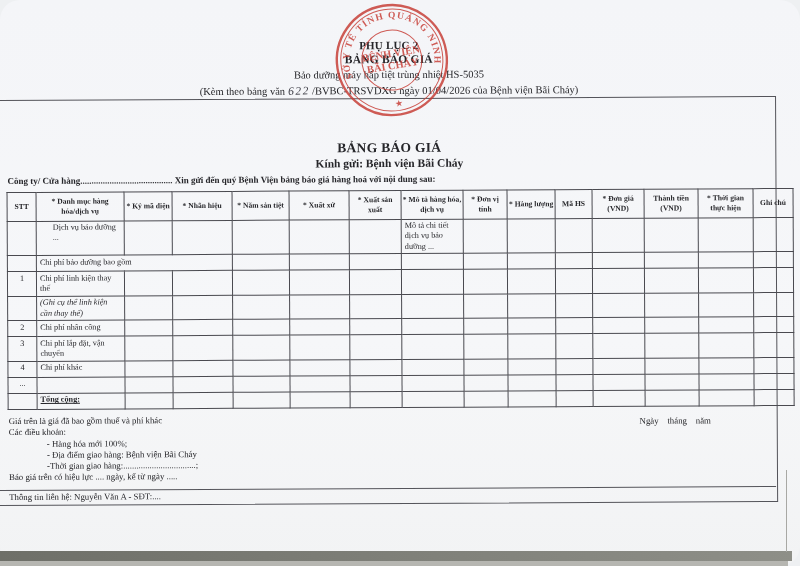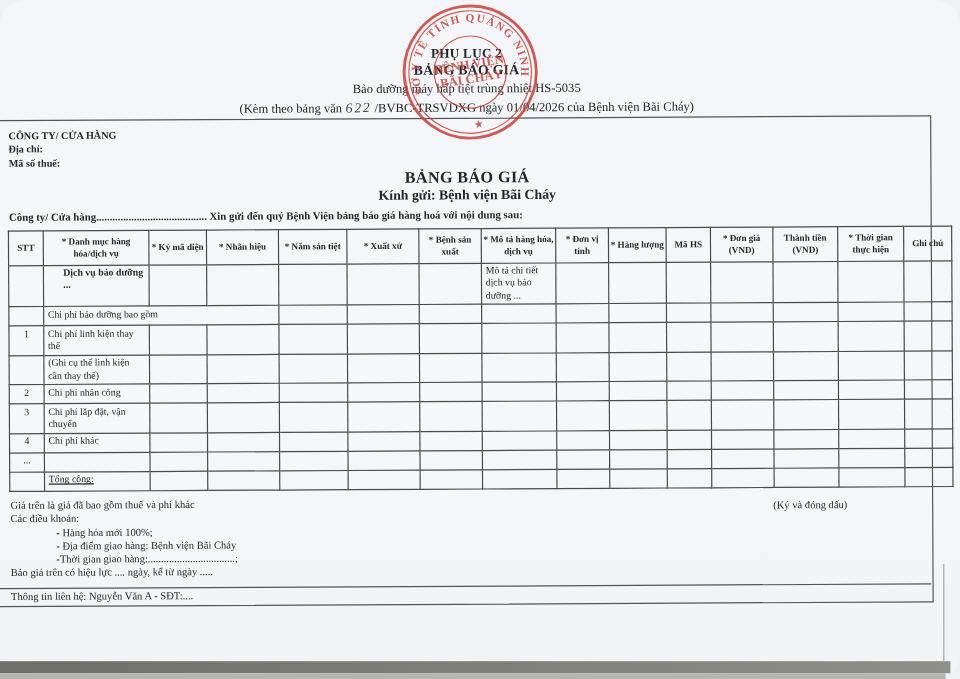--- a/index.html
+++ b/index.html
@@ -36,23 +36,23 @@
   .main-title{position:absolute;left:0;top:140px;width:780px;text-align:center;font-weight:bold;font-size:13.5px;letter-spacing:.3px;}
   .kinh-gui{position:absolute;left:0;top:157px;width:780px;text-align:center;font-weight:bold;font-size:11.5px;}
   .intro-line{position:absolute;left:8px;top:174px;width:760px;font-weight:bold;font-size:9px;}
   
   table.quote{position:absolute;left:7px;top:190px;width:756px;border-collapse:collapse;table-layout:fixed;}
   table.quote th,table.quote td{border:1px solid #4a4a50;overflow:hidden;}
   table.quote th{font-size:7.6px;font-weight:bold;text-align:center;padding:4px 1px;line-height:1.3;vertical-align:middle;}
   table.quote td{font-size:8.2px;padding:1.5px 3px;height:12px;vertical-align:top;line-height:1.25;}
   td.stt{text-align:center;}
   td.name{white-space:pre-line;}
-  tr.bold td.name{font-weight:bold;padding-left:16px;}
-  tr.italic td.name{}
-  tr.total td.name{font-weight:normal;text-decoration:underline;}
+  tr.bold td.name{font-weight:normal;padding-left:16px;}
+  tr.italic td.name{font-style:italic;}
+  tr.total td.name{font-weight:bold;text-decoration:underline;}
   td.desc{font-size:7.8px;}
   
   .terms{position:absolute;left:8px;top:414px;font-size:8.8px;line-height:1.28;}
   .terms .indent{margin-left:38px;}
   
   .signature{position:absolute;left:572px;top:416px;width:205px;text-align:center;font-size:8.8px;line-height:1.45;}
   
   .contact{position:absolute;left:8px;top:490px;font-size:8.8px;}
   
   .scan-band{position:absolute;left:0;top:551px;width:792px;height:10px;background:linear-gradient(90deg,#6e6f68,#80817a 55%,#8e8f88);}
@@ -85,25 +85,20 @@
         </text>
         <text x="59" y="56" text-anchor="middle" font-family="Liberation Serif, DejaVu Serif, serif" font-size="10.5" font-weight="bold" fill="#c63a32" id="stamp-center-1">BỆNH VIỆN</text>
         <text x="59" y="68" text-anchor="middle" font-family="Liberation Serif, DejaVu Serif, serif" font-size="10.5" font-weight="bold" fill="#c63a32" id="stamp-center-2">BÃI CHÁY</text>
         <text x="59" y="106" text-anchor="middle" font-size="9" fill="#c63a32" id="stamp-star">★</text>
       </svg>
     </div>
 
     <div class="outer-rect"></div>
     <div class="inner-rule"></div>
 
-    <div class="company">
-      <div>CÔNG TY/ CỬA HÀNG</div>
-      <div>Địa chỉ:</div>
-      <div>Mã số thuế:</div>
-    </div>
 
     <div class="main-title">BẢNG BÁO GIÁ</div>
     <div class="kinh-gui">Kính gửi: Bệnh viện Bãi Cháy</div>
     <div class="intro-line">Công ty/ Cửa hàng......................................... Xin gửi đến quý Bệnh Viện bảng báo giá hàng hoá với nội dung sau:</div>
 
     <table class="quote">
       <colgroup>
         <col style="width:29px">
           <col style="width:88px">
           <col style="width:48px">
@@ -121,21 +116,21 @@
           <col style="width:40px">
       </colgroup>
       <thead>
           <tr id="quote-head-row">
             <th>STT</th>
             <th>* Danh mục hàng hóa/dịch vụ</th>
             <th>* Ký mã diện</th>
             <th>* Nhãn hiệu</th>
             <th>* Năm sản tiệt</th>
             <th>* Xuất xứ</th>
-            <th>* Bệnh sản xuất</th>
+            <th>* Xuất sản xuất</th>
             <th>* Mô tả hàng hóa, dịch vụ</th>
             <th>* Đơn vị tính</th>
             <th>* Hàng lượng</th>
             <th>Mã HS</th>
             <th>* Đơn giá (VND)</th>
             <th>Thành tiền (VND)</th>
             <th>* Thời gian thực hiện</th>
             <th>Ghi chú</th>
           </tr>
         </thead>
@@ -298,21 +293,21 @@
     <div class="terms">
       <div>Giá trên là giá đã bao gồm thuế và phí khác</div>
       <div>Các điều khoản:</div>
       <div class="indent">- Hàng hóa mới 100%;</div>
       <div class="indent">- Địa điểm giao hàng: Bệnh viện Bãi Cháy</div>
       <div class="indent">-Thời gian giao hàng:.................................;</div>
       <div>Báo giá trên có hiệu lực .... ngày, kể từ ngày .....</div>
     </div>
 
     <div class="signature">
-      <div>(Ký và đóng dấu)</div>
+      <div>Ngày&nbsp;&nbsp;&nbsp;&nbsp;tháng&nbsp;&nbsp;&nbsp;&nbsp;năm</div>
     </div>
 
     <div class="contact">Thông tin liên hệ: Nguyễn Văn A - SĐT:....</div>
 
   </div>
 
   <div class="scan-band"></div>
   <div class="scan-band2"></div>
   <div class="scan-edge"></div>
 </div>

